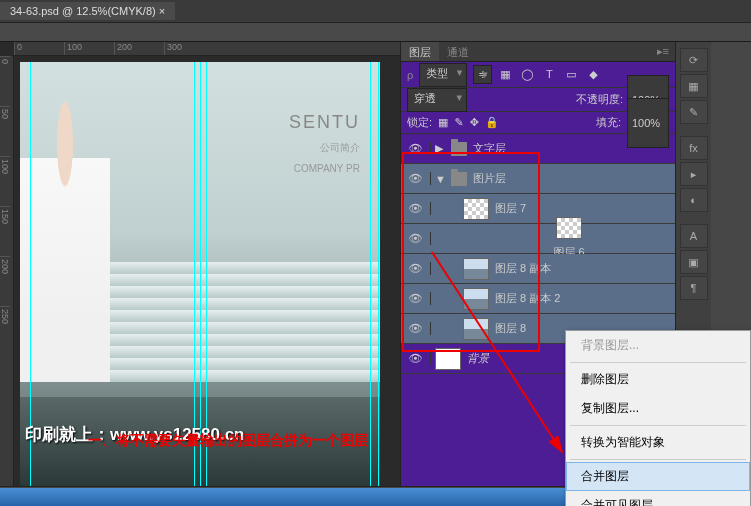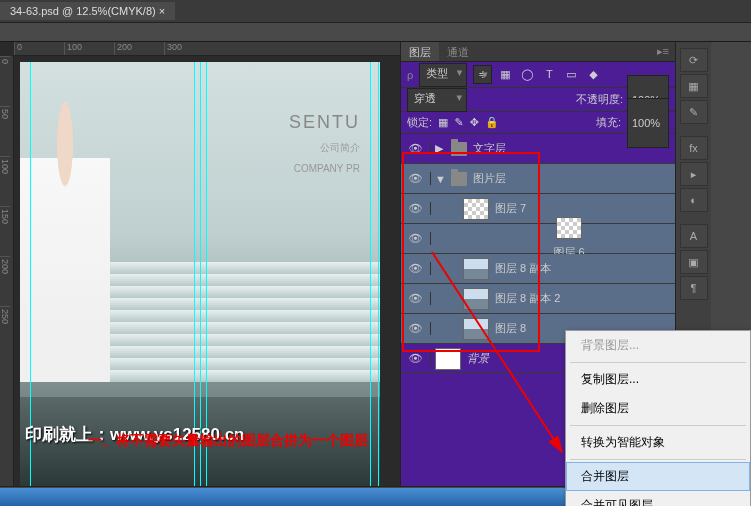--- a/index.html
+++ b/index.html
@@ -229,22 +229,22 @@
         <marker id="ah" markerWidth="10" markerHeight="10" refX="8" refY="3" orient="auto">
           <path d="M0,0 L0,6 L9,3 z" fill="#e00"></path>
         </marker>
       </defs>
     <line x1="30" y1="100" x2="160" y2="300" stroke="#e00" stroke-width="2" marker-end="url(#ah)"></line>
   </svg>
 
   <div class="context-menu" id="ctx">
       <div class="item disabled">背景图层...</div>
       <div class="sep"></div>
+      <div class="item">删除图层</div>
       <div class="item">复制图层...</div>
-      <div class="item">删除图层</div>
       <div class="sep"></div>
       <div class="item">转换为智能对象</div>
       <div class="sep"></div>
       <div class="item hover">合并图层</div>
       <div class="item">合并可见图层</div>
     </div>
 </div>
 <div class="taskbar"></div>
 
 </body></html>

